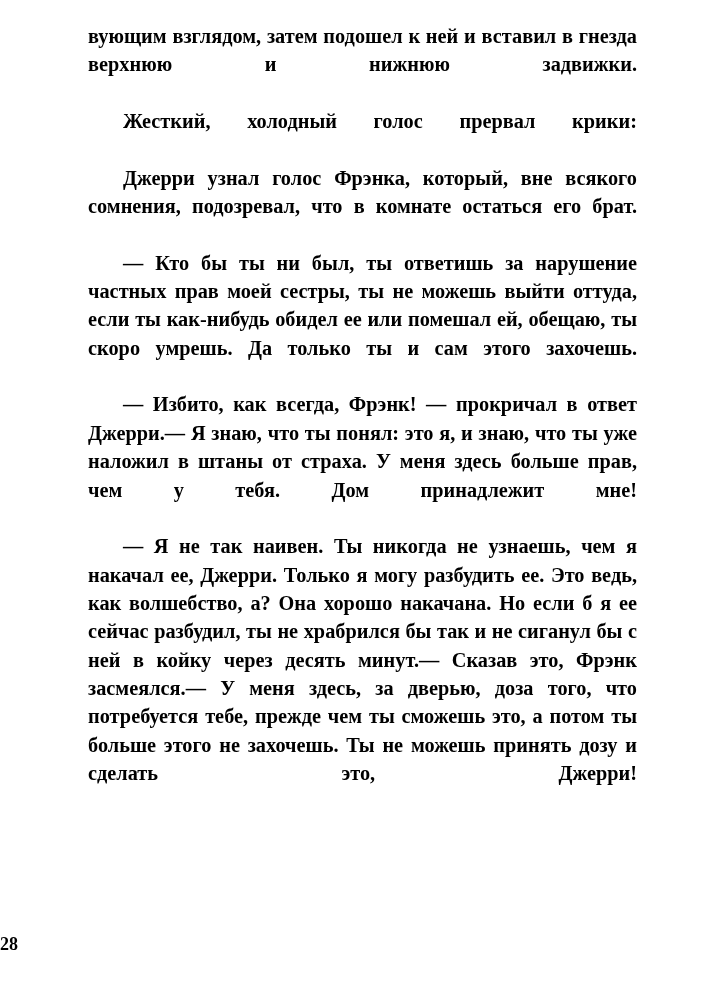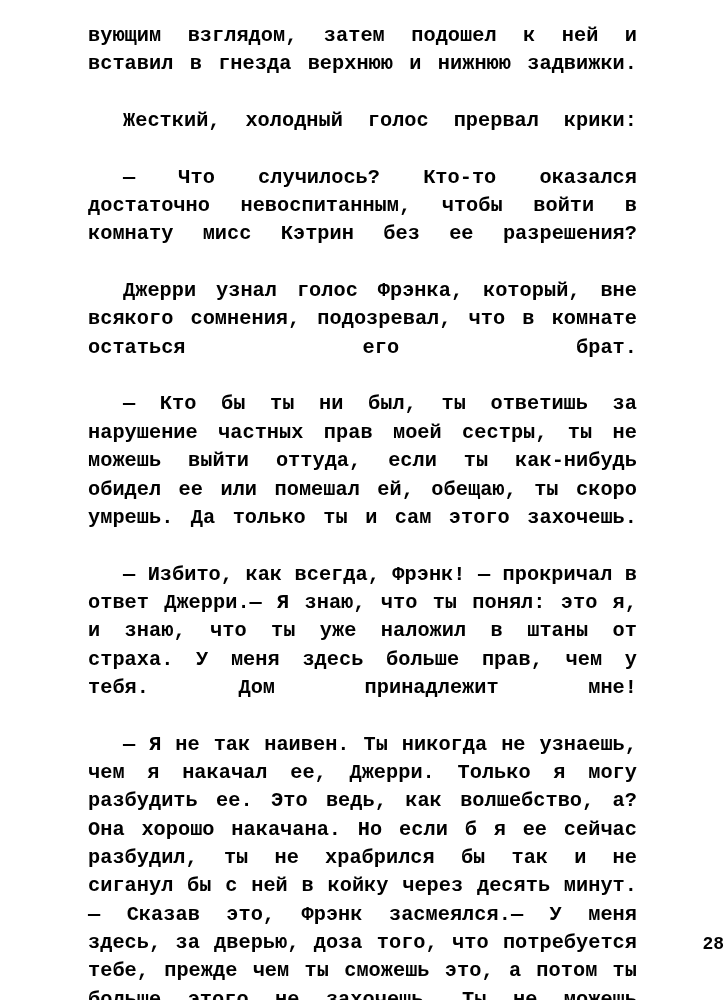--- a/index.html
+++ b/index.html
@@ -12,21 +12,20 @@
     font-family: "Liberation Serif", "DejaVu Serif", serif;
     color: #000000;
   }
   .page {
     position: relative;
     width: 724px;
     height: 1000px;
     background: #ffffff;
     overflow: hidden;
     box-sizing: border-box;
-    font-family: Liberation Mono, monospace;
   }
   .text-block {
     position: absolute;
     left: 88px;
     top: 22px;
     width: 549px;
   }
   .para {
     margin: 0;
     padding: 0;
@@ -50,36 +49,35 @@
     width: 100%;
   }
   .para.no-indent {
     text-indent: 0;
   }
   .folio {
     position: absolute;
     left: 0;
     right: 0;
     top: 933px;
-    text-align: right;
+    text-align: left;
     font-size: 18px;
     font-weight: 600;
     line-height: 22px;
     color: #000000;
   }
 </style>
 </head>
 <body>
 
 <div class="page">
 
   <div class="text-block">
     <p class="para no-indent">вующим взглядом, затем подошел к ней и вставил в гнезда верхнюю и нижнюю задвижки.</p>
     <p class="para">Жесткий, холодный голос прервал крики:</p>
-    <p class="para">— Что случилось? Кто-то оказался достаточно невоспитанным, чтобы войти в комнату мисс Кэтрин без ее разрешения?</p>
     <p class="para">Джерри узнал голос Фрэнка, который, вне всякого сомнения, подозревал, что в комнате остаться его брат.</p>
     <p class="para">— Кто бы ты ни был, ты ответишь за нарушение частных прав моей сестры, ты не можешь выйти оттуда, если ты как-нибудь обидел ее или помешал ей, обещаю, ты скоро умрешь. Да только ты и сам этого захочешь.</p>
     <p class="para">— Избито, как всегда, Фрэнк! — прокричал в ответ Джерри.— Я знаю, что ты понял: это я, и знаю, что ты уже наложил в штаны от страха. У меня здесь больше прав, чем у тебя. Дом принадлежит мне!</p>
     <p class="para">— Я не так наивен. Ты никогда не узнаешь, чем я накачал ее, Джерри. Только я могу разбудить ее. Это ведь, как волшебство, а? Она хорошо накачана. Но если б я ее сейчас разбудил, ты не храбрился бы так и не сиганул бы с ней в койку через десять минут.— Сказав это, Фрэнк засмеялся.— У меня здесь, за дверью, доза того, что потребуется тебе, прежде чем ты сможешь это, а потом ты больше этого не захочешь. Ты не можешь принять дозу и сделать это, Джерри!</p>
 
   </div>
 
   <div class="folio">28</div>
 
 </div>

